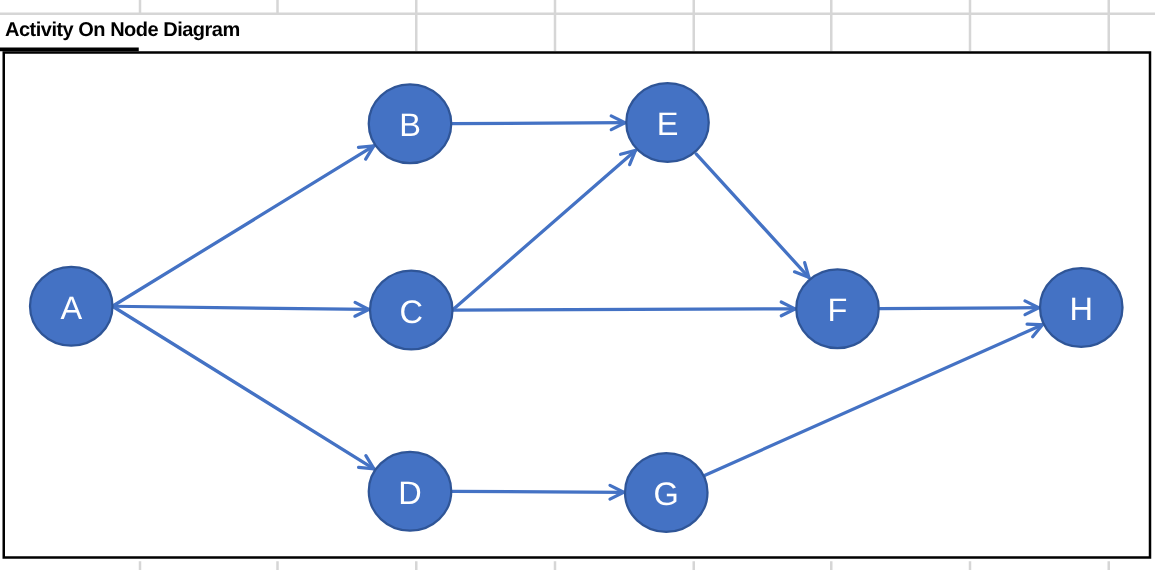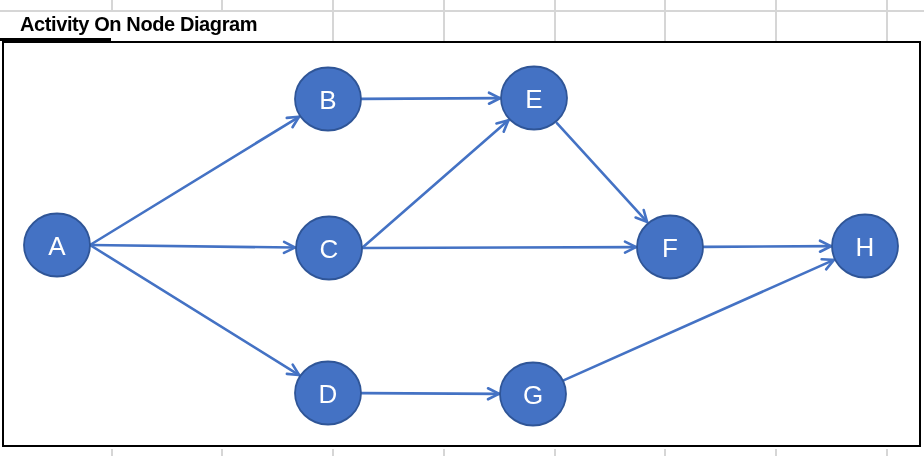--- a/index.html
+++ b/index.html
@@ -19,22 +19,22 @@
     position: absolute;
     left: 0; top: 11px;
     width: 111px; height: 27px;
     border-bottom: 3px solid #000000;
     white-space: nowrap;
     overflow: visible;
     z-index: 3;
   }
   #title-cell .title-text {
     display: inline-block;
-    padding-left: 20px;
-    font-size: 20px;
+    padding-left: 4px;
+    font-size: 16px;
     font-weight: bold;
     letter-spacing: -0.4px;
     line-height: 27px;
     color: #000;
   }
   #diagram-canvas {
     position: absolute;
     left: 2px; top: 41px;
     width: 919px; height: 406px;
     box-sizing: border-box;

